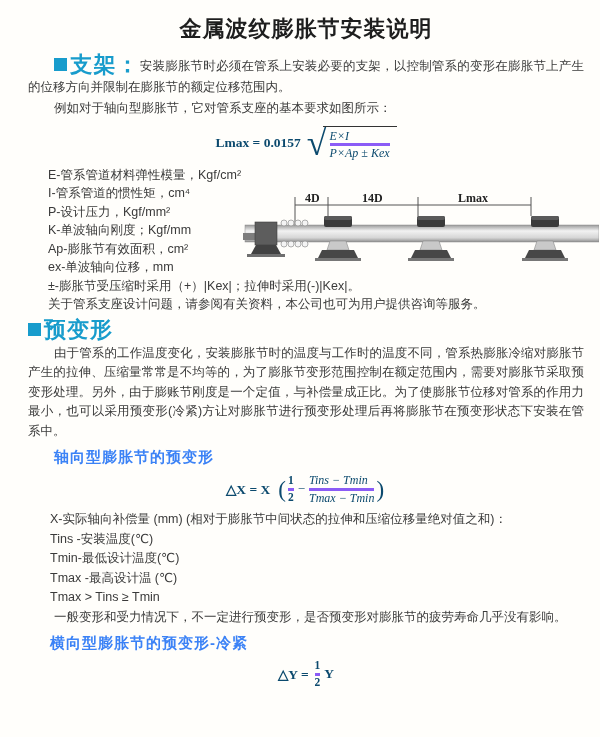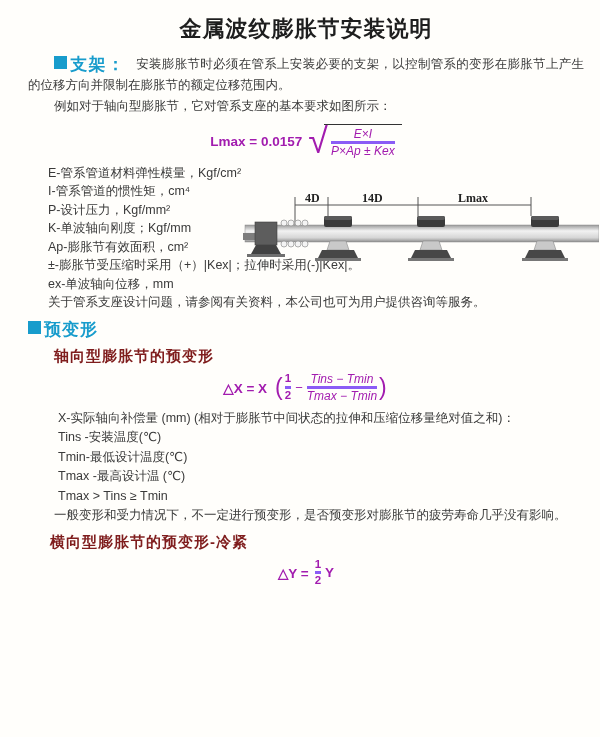--- a/index.html
+++ b/index.html
@@ -18,57 +18,57 @@
 
   p.para { margin:0; font-size:12.5px; line-height:21px; text-align:justify; }
   .ind-head { text-indent:26px; }
   .ind2 { text-indent:26px; }
 
   .sq {
     display:inline-block; width:13px; height:13px; background:#189ccc;
     margin-right:3px; vertical-align:-1px;
   }
   .h-blue {
-    color:#189ccc; font-size:17px; font-weight:bold; letter-spacing:1px;
-    vertical-align:-2px; margin-right:11px;
+    color:#189ccc; font-size:22px; font-weight:bold; letter-spacing:1px;
+    vertical-align:-2px; margin-right:0;
   }
   .sec-head { margin:6px 0 4px 0; line-height:20px; }
   .sub-head {
-    color:#7f1d1d; font-size:15px; font-weight:bold; letter-spacing:1px;
+    color:#3b82f6; font-size:15px; font-weight:bold; letter-spacing:1px;
     margin:6px 0 4px 26px; line-height:19px;
   }
   .sub-head.flush { margin-left:22px; }
 
   
   .formula {
     display:flex; justify-content:center; align-items:center;
-    font-family:Liberation Sans, sans-serif; color:#a21caf;
+    font-family:Liberation Serif, serif; color:#0c4a6e;
     margin:7px 0 5px 0;
   }
   .f-lhs { font-weight:bold; font-size:13.5px; margin-right:6px; }
   .frac {
-    display:inline-flex; flex-direction:column; text-align:center;
+    display:inline-flex; flex-direction:column; text-align:left;
     font-size:12px; font-style:italic; line-height:1.2; vertical-align:middle;
   }
   .frac .den { border-top:3px solid #8b5cf6; }
   .frac.upright { font-style:normal; font-weight:bold; font-size:11.5px; }
   .sqrt { display:inline-flex; align-items:center; }
   .sqrt .rad { font-size:36px; line-height:0.85; font-weight:400; margin-right:-4px; }
   .sqrt .box { border-top:1.6px solid #333; padding:2px 7px 0 7px; }
   .bigp { font-size:23px; font-weight:300; line-height:1; margin:0 2px; }
   .f-min { font-size:13px; margin:0 4px; }
   .f-rhs { font-weight:bold; font-size:13.5px; margin-left:4px; }
 
   
   .defs { font-size:12.5px; line-height:18.5px; }
   .defs .d0 { margin-left:10px; }
   .defs .d1 { margin-left:20px; }
 
   .axlines { font-size:12.5px; line-height:19.5px; }
-  .axlines .d1 { margin-left:30px; }
+  .axlines .d1 { margin-left:22px; }
   .axlines .d2 { text-indent:26px; }
 
   .explain { line-height:20px; }
 
   
   .diagram { position:absolute; left:243px; top:192px; width:356px; height:102px; }
   .dim-label { font-family:"Liberation Serif","DejaVu Serif",serif; font-weight:bold; font-size:12px; fill:#222; }
 </style>
 </head>
 <body>
@@ -94,27 +94,28 @@
         </span>
       </span>
     </div>
 
     <div class="defs">
       <div class="d1">E-管系管道材料弹性模量，Kgf/cm²</div>
       <div class="d1">I-管系管道的惯性矩，cm⁴</div>
       <div class="d1">P-设计压力，Kgf/mm²</div>
       <div class="d1">K-单波轴向刚度；Kgf/mm</div>
       <div class="d1">Ap-膨胀节有效面积，cm²</div>
+      <div class="d1">ex-单波轴向位移，mm</div>
       <div class="d1">±-膨胀节受压缩时采用（+）|Kex|；拉伸时采用(-)|Kex|。</div>
-      <div class="d1">ex-单波轴向位移，mm</div>
       <div class="d1">关于管系支座设计问题，请参阅有关资料，本公司也可为用户提供咨询等服务。</div>
     </div>
 
     <div class="sec-head"><span class="sq"></span><span class="h-blue">预变形</span></div>
 
+    <p class="para ind2" style="line-height:19.5px">由于管系的工作温度变化，安装膨胀节时的温度与工作时的温度不同，管系热膨胀冷缩对膨胀节产生的拉伸、压缩量常常是不均等的，为了膨胀节变形范围控制在额定范围内，需要对膨胀节采取预变形处理。另外，由于膨账节刚度是一个定值，与补偿量成正比。为了使膨胀节位移对管系的作用力最小，也可以采用预变形(冷紧)方让对膨胀节进行预变形处理后再将膨胀节在预变形状态下安装在管系中。</p>
 
     <div class="sub-head">轴向型膨胀节的预变形</div>
 
     <div class="formula">
       <span class="f-lhs">△X = X</span>
       <span class="bigp">(</span>
       <span class="frac upright">
         <span class="num">1</span>
         <span class="den">2</span>
       </span>

